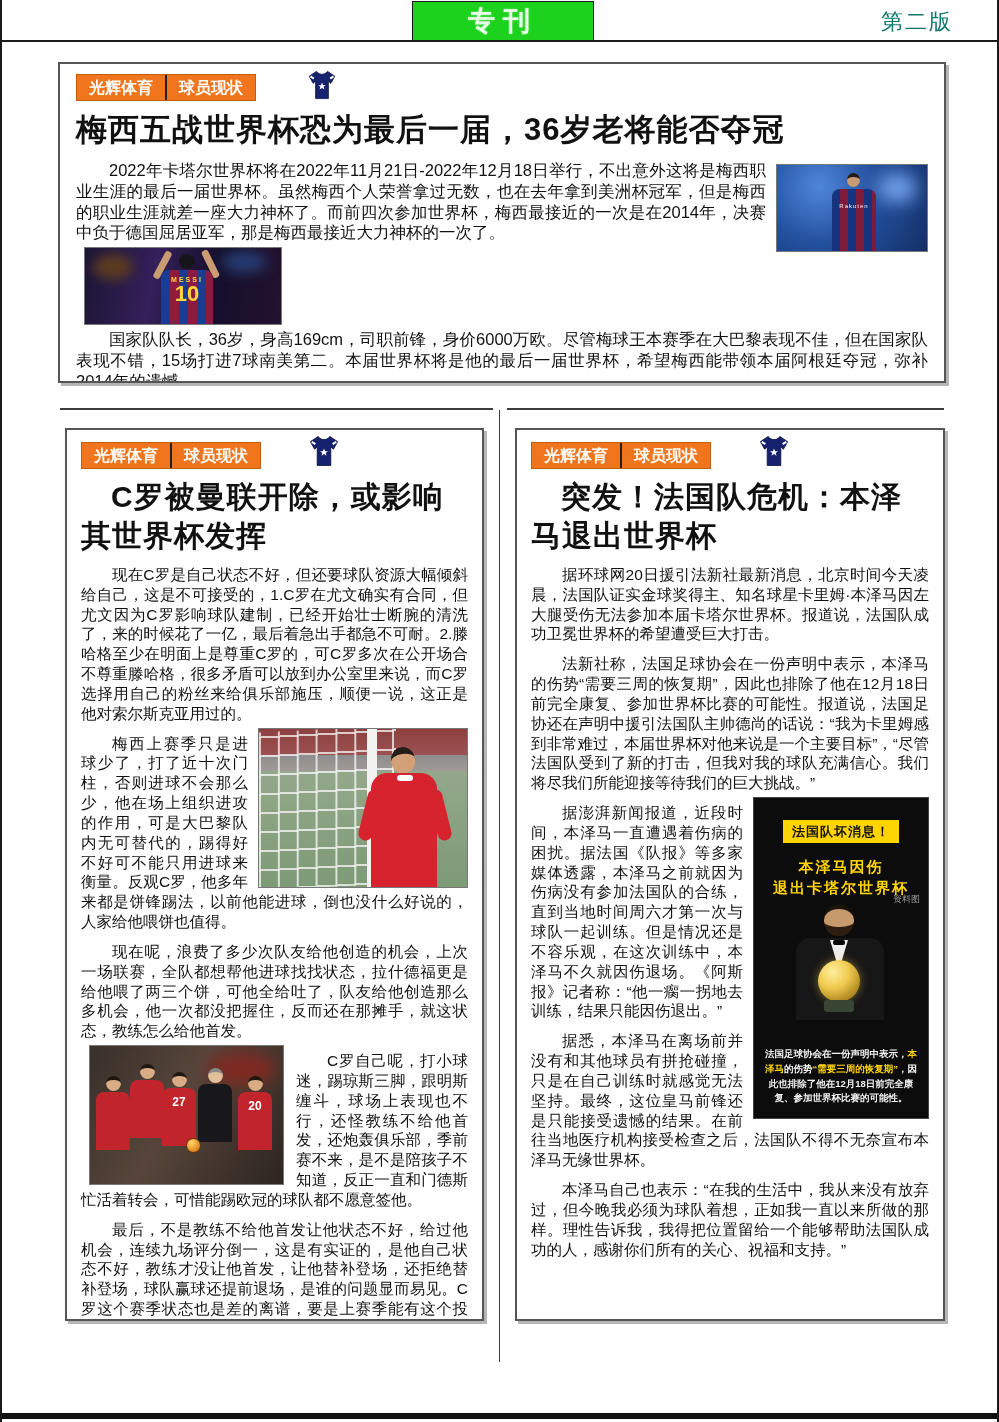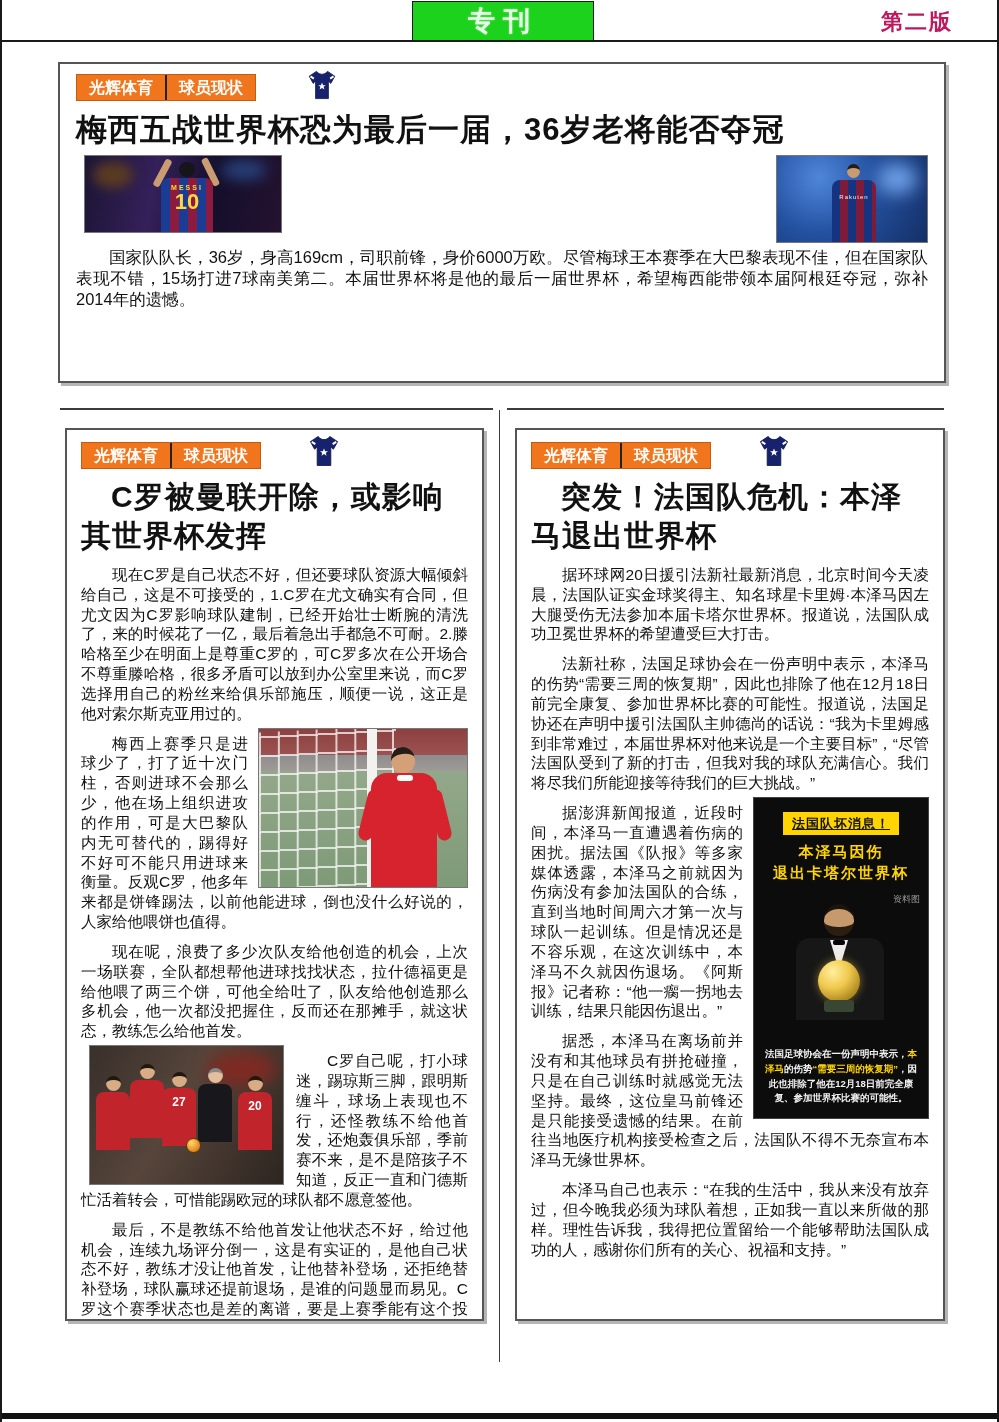--- a/index.html
+++ b/index.html
@@ -6,21 +6,21 @@
   html,body { width: 999px; height: 1422px; background:#fff; }
   body { font-family: "Liberation Sans","DejaVu Sans",sans-serif; color:#111; position:relative; }
 
   .page { position:absolute; inset:0; border-left:2px solid #1a1a1a; border-right:2px solid #1a1a1a; overflow:hidden; background:#fff; }
   .topline { position:absolute; top:40px; left:0; width:100%; height:2px; background:#1a1a1a; }
   .bottomline { position:absolute; top:1413px; left:0; width:100%; height:6px; background:#111; }
 
   .edition-box { position:absolute; left:410px; top:1px; width:182px; height:40px; background:#1cd21c;
     border:1px solid #1a1a1a; display:flex; align-items:center; justify-content:center;
     font-size:27px; font-weight:bold; color:#e6ffe6; letter-spacing:8px; text-shadow:0 0 2px #9fe89f; }
-  .page-num { position:absolute; right:44px; top:7px; color:#be185d; font-weight:bold; font-size:22px; letter-spacing:2px; }
+  .page-num { position:absolute; right:44px; top:7px; color:#0f766e; font-weight:normal; font-size:22px; letter-spacing:2px; }
 
   .article-box { position:absolute; background:#fff; border:2px solid #555; box-shadow:3px 3px 0 rgba(120,120,120,.55); }
   .main-box  { left:56px;  top:62px;  width:888px; height:321px; padding:10px 16px; overflow:hidden; }
   .left-box  { left:63px;  top:428px; width:419px; height:893px; padding:12px 14px; overflow:hidden; }
   .right-box { left:513px; top:428px; width:430px; height:893px; padding:12px 14px; overflow:hidden; }
 
   .rule-left  { position:absolute; left:58px;  top:408px; width:433px; height:2px; background:#3c3c3c; }
   .rule-right { position:absolute; left:505px; top:408px; width:437px; height:2px; background:#3c3c3c; }
   .col-divider{ position:absolute; left:497px; top:410px; width:1px; height:952px; background:#3c3c3c; }
 
@@ -85,22 +85,22 @@
     color:#fff; font-weight:bold; font-size:12px; text-align:center; line-height:1.1; padding-top:8px; }
   .ph-united .ref .head { background:#e3bf9b; border-top:4px solid #888; }
   .ph-united .ref .torso { background:#17171c; }
   .ph-united .ball { position:absolute; left:96px; top:92px; width:15px; height:15px; border-radius:50%;
     background:radial-gradient(circle at 35% 30%,#ffd76a,#e0851f 70%); border:1px solid #5d3a08; }
 
   
   .poster { float:right; width:176px; height:322px; margin:4px 0 6px 10px; background:#0c0c0c; border:1px solid #444;
     position:relative; overflow:hidden; text-align:center; }
   .poster-tag { display:inline-block; background:#ffd400; color:#141414; font-weight:bold; font-size:13px;
-    padding:3px 9px 2px; margin-top:14px; letter-spacing:1px;text-decoration:underline; }
-  .poster-t1 { color:#ffd400; font-size:15px; font-weight:bold; margin-top:8px; letter-spacing:2px; }
+    padding:3px 9px 2px; margin-top:22px; letter-spacing:1px; }
+  .poster-t1 { color:#ffd400; font-size:15px; font-weight:bold; margin-top:15px; letter-spacing:2px; }
   .poster-t2 { color:#ffd400; font-size:15px; font-weight:bold; margin-top:2px; letter-spacing:2px; }
   .poster-note { position:absolute; right:8px; top:95px; color:#9a9a9a; font-size:9px; }
   .poster-figure { position:absolute; left:0; top:104px; width:100%; height:118px; }
   .poster-figure .head { position:absolute; left:70px; top:2px; width:30px; height:32px; background:#c79a6e; border-radius:50% 50% 46% 46%;
      border-top:5px solid #1c140c; border-bottom:9px solid #2b1d10; }
   .poster-figure .tux { position:absolute; left:42px; top:36px; width:88px; height:82px; background:#171717; border-radius:14px 14px 0 0; }
   .poster-figure .shirt { position:absolute; left:76px; top:38px; width:18px; height:30px; background:#ededed; clip-path:polygon(0 0,100% 0,50% 100%); }
   .poster-figure .bow { position:absolute; left:79px; top:38px; width:12px; height:5px; background:#050505; border-radius:2px; }
   .poster-figure .ball { position:absolute; left:64px; top:58px; width:42px; height:42px; border-radius:50%;
      background:radial-gradient(circle at 35% 28%,#ffef9e 0%,#f0c94e 40%,#9c7615 85%); box-shadow:0 0 8px rgba(255,215,80,.45); }
@@ -148,20 +148,21 @@
 
     <div class="main-body">
       <div class="photo ph-rakuten ph-right">
         <div class="blob"></div>
         <div class="head"></div>
         <div class="torso">
           <span class="sponsor">Rakuten</span>
         </div>
       </div>
 
+      <p>2022年卡塔尔世界杯将在2022年11月21日-2022年12月18日举行，不出意外这将是梅西职业生涯的最后一届世界杯。虽然梅西个人荣誉拿过无数，也在去年拿到美洲杯冠军，但是梅西的职业生涯就差一座大力神杯了。而前四次参加世界杯，梅西最接近的一次是在2014年，决赛中负于德国屈居亚军，那是梅西最接近大力神杯的一次了。</p>
 
       <div class="photo ph-celebration ph-left">
         <div class="blob1"></div>
         <div class="blob2"></div>
         <div class="armL"></div>
         <div class="armR"></div>
         <div class="head"></div>
         <div class="torso">
           <span class="jname">MESSI</span>
           <span class="jnum">10</span>

